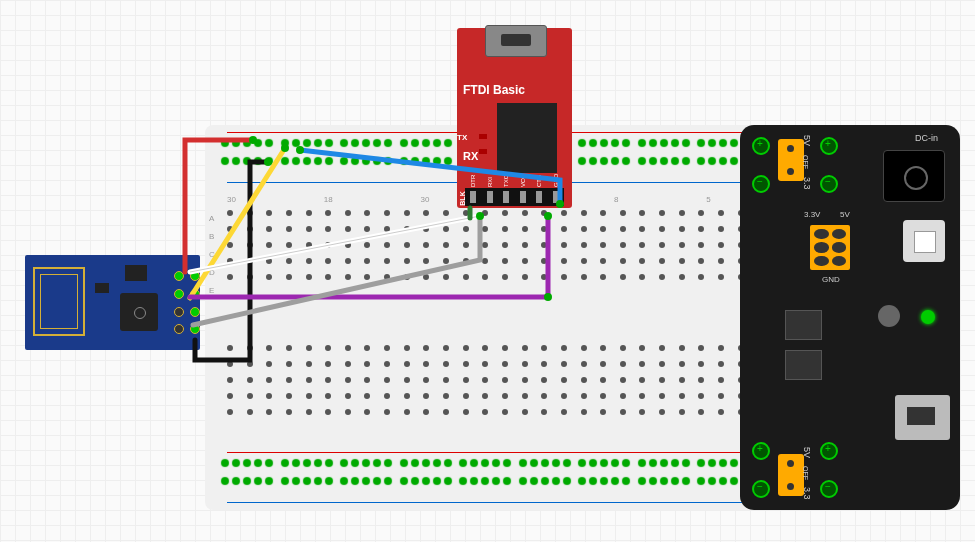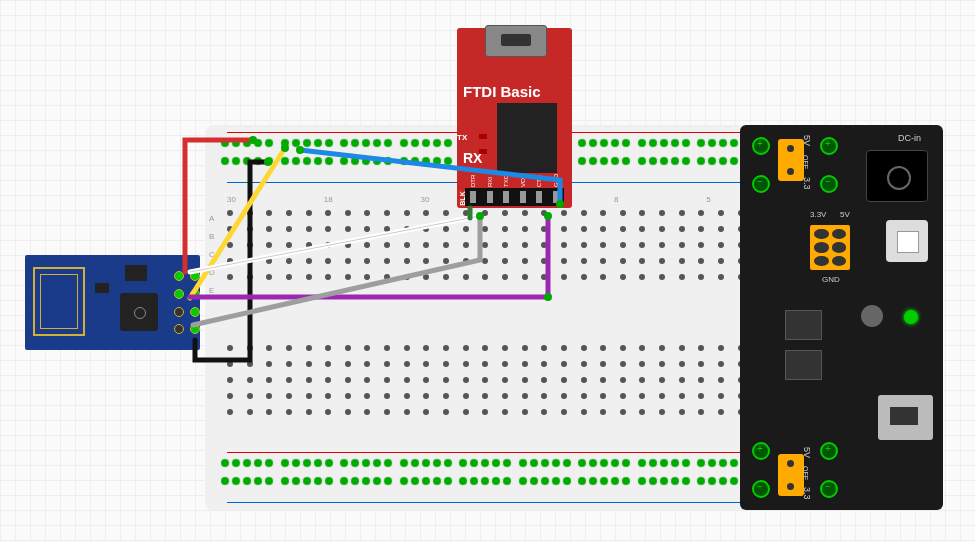--- a/index.html
+++ b/index.html
@@ -33,29 +33,29 @@
   .esp-pins{position:absolute;right:4px;top:16px;width:22px;display:grid;
             grid-template-columns:1fr 1fr;grid-template-rows:repeat(4,1fr);gap:6px;height:65px}
   .esp-pins .p{width:8px;height:8px;background:#333;border-radius:50%;border:1px solid #d4af37}
   .esp-pins .p.on{background:#0c0}
   .ftdi{position:absolute;left:457px;top:28px;width:115px;height:180px;
         background:#c62828;border-radius:3px}
   .ftdi-usb{position:absolute;left:28px;top:-3px;width:60px;height:30px;
             background:#888;border-radius:3px;border:1px solid #555}
   .ftdi-usb::after{content:"";position:absolute;left:15px;top:8px;width:30px;height:12px;background:#333;border-radius:2px}
   .ftdi-chip{position:absolute;left:40px;top:75px;width:60px;height:70px;background:#222}
-  .ftdi-label{position:absolute;color:#fff;font-size:15px;font-weight:bold}
+  .ftdi-label{position:absolute;color:#fff;font-size:12px;font-weight:bold}
   .ftdi-pins{position:absolute;bottom:2px;left:8px;right:8px;height:18px;background:#111;
              display:flex;justify-content:space-around;align-items:center}
   .ftdi-pins .fp{width:6px;height:12px;background:#999}
   .ftdi-pinlabels{position:absolute;bottom:22px;left:8px;right:8px;display:flex;
                   justify-content:space-around}
   .ftdi-pinlabels span{color:#fff;font-size:6px;transform:rotate(-90deg);width:8px;display:inline-block}
-  .psu{position:absolute;left:740px;top:125px;width:203px;height:385px;
-       background:#1a1a1a;border-radius:6px}
+  .psu{position:absolute;left:740px;top:125px;width:220px;height:385px;
+       background:#1a1a1a;border-radius:14px}
   .psu-text{position:absolute;color:#ccc;font-size:9px}
   .psu-jumper{position:absolute;width:26px;height:42px;background:#fa0;border-radius:3px}
   .psu-jumper::before,.psu-jumper::after{content:"";position:absolute;width:7px;height:7px;
         background:#333;border-radius:50%;left:9px}
   .psu-jumper::before{top:6px}.psu-jumper::after{bottom:6px}
   .psu-screw{position:absolute;width:14px;height:14px;border:2px solid #0c0;border-radius:50%;background:#050}
   .psu-screw::after{content:"+";color:#0c0;font-size:10px;position:absolute;left:3px;top:-1px}
   .psu-screw.neg::after{content:"−"}
   .psu-dcin{position:absolute;right:15px;top:25px;width:60px;height:50px;background:#000;border-radius:4px;border:1px solid #444}
   .psu-dcin::after{content:"";position:absolute;left:20px;top:15px;width:20px;height:20px;border:2px solid #666;border-radius:50%}
@@ -741,21 +741,21 @@
         <div class="p on"></div>
       <div class="p"></div>
         <div class="p on"></div>
     </div>
   </div>
 
   <div class="ftdi">
     <div class="ftdi-usb"></div>
     <div class="ftdi-label" style="left:6px;top:55px">FTDI Basic</div>
     <div class="ftdi-label" style="left:0;top:105px;font-size:8px">TX</div>
-    <div class="ftdi-label" style="left:6px;top:122px;font-size:14px">RX</div>
+    <div class="ftdi-label" style="left:6px;top:122px;font-size:11px">RX</div>
     <div style="position:absolute;left:22px;top:106px;width:8px;height:5px;background:#a00"></div>
     <div style="position:absolute;left:22px;top:121px;width:8px;height:5px;background:#a00"></div>
     <div class="ftdi-chip"></div>
     <div class="ftdi-label" style="left:-2px;bottom:6px;transform:rotate(-90deg);font-size:7px">BLK</div>
     <div class="ftdi-pinlabels">
       <span>DTR</span>
       <span>RXI</span>
       <span>TXO</span>
       <span>VCC</span>
       <span>CTS</span>
@@ -776,21 +776,21 @@
     <div class="psu-screw neg" style="left:12px;top:50px"></div>
     <div class="psu-screw" style="left:80px;top:12px"></div>
     <div class="psu-screw neg" style="left:80px;top:50px"></div>
     <div class="psu-jumper" style="left:38px;top:14px"></div>
     <div class="psu-text" style="left:62px;top:10px;writing-mode:vertical-rl">5V</div>
     <div class="psu-text" style="left:62px;top:30px;writing-mode:vertical-rl;font-size:7px">OFF</div>
     <div class="psu-text" style="left:62px;top:52px;writing-mode:vertical-rl">3.3</div>
     <div class="psu-text" style="right:22px;top:8px">DC-in</div>
     <div class="psu-dcin"></div>
     <div class="psu-btn"></div>
-    <div class="psu-text" style="left:70px;top:85px;font-size:8px">3.3V</div>
+    <div class="psu-text" style="left:64px;top:85px;font-size:8px">3.3V</div>
     <div class="psu-text" style="left:100px;top:85px;font-size:8px">5V</div>
     <div class="psu-hdr" style="left:70px;top:100px">
       <div class="ph"></div>
         <div class="ph"></div>
         <div class="ph"></div>
         <div class="ph"></div>
         <div class="ph"></div>
         <div class="ph"></div>
     </div>
     <div class="psu-text" style="left:82px;top:150px;font-size:8px">GND</div>

